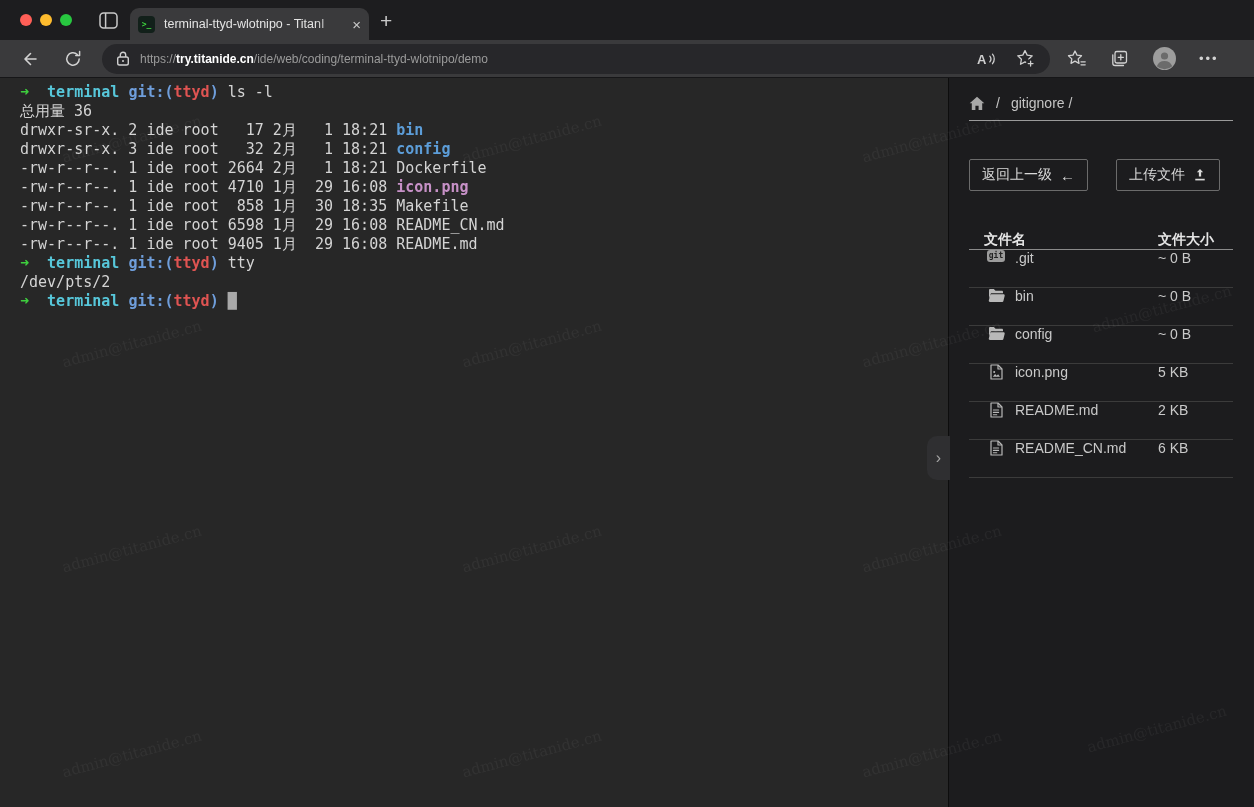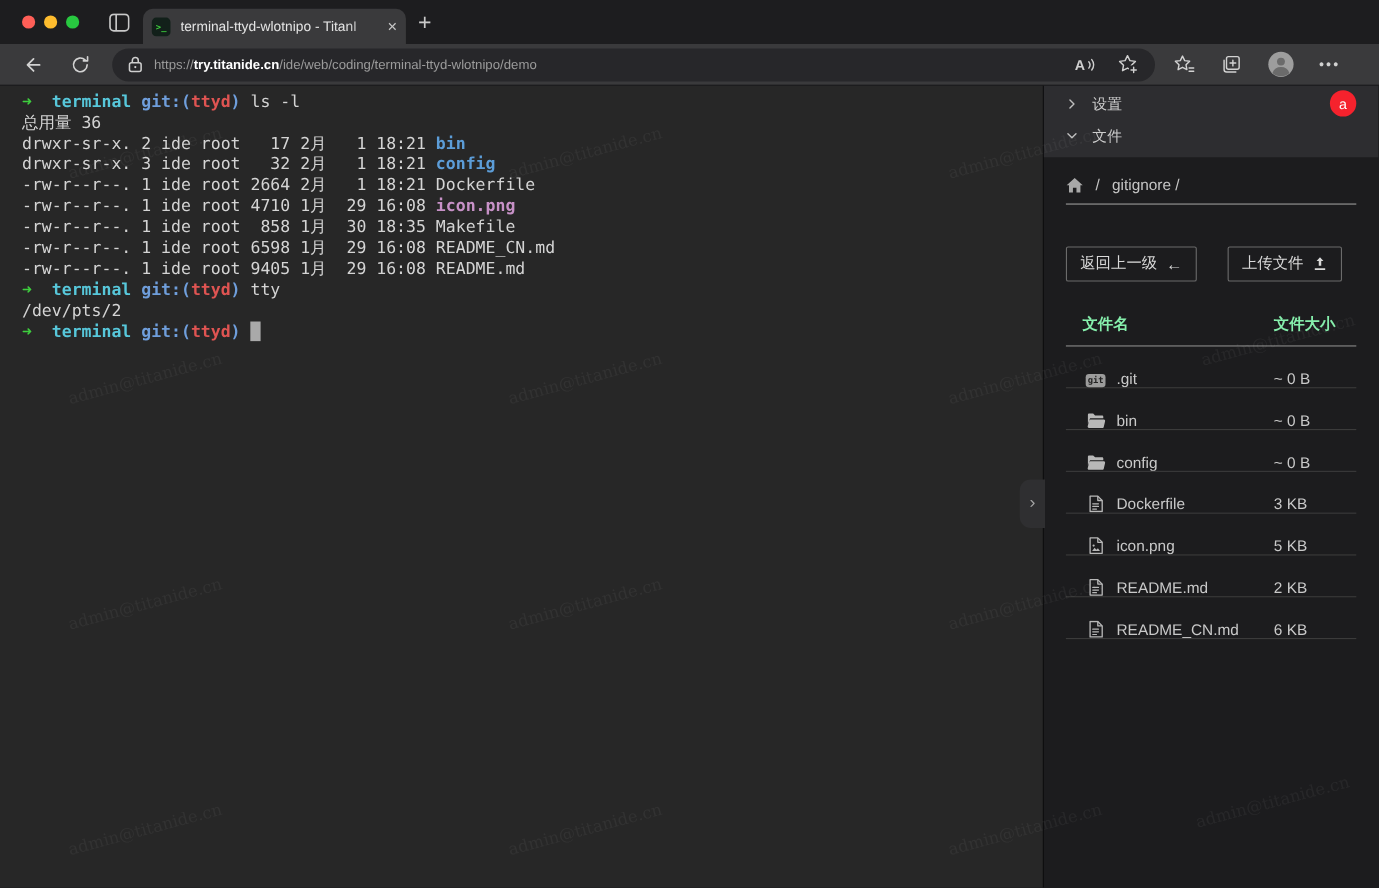--- a/index.html
+++ b/index.html
@@ -61,25 +61,25 @@
   .filepanel{padding:0 20px}
   .crumb{margin-top:17px;display:flex;align-items:center;gap:11px;color:#c5c5c5;font-size:14px}
   .crumb .home{color:#a8a8a8;display:flex}
   .crumbline{border:0;border-top:1px solid #9a9a9a;margin:9px 0 0}
   .btns{margin-top:38px;display:flex;gap:28px}
   .abtn{display:flex;align-items:center;gap:8px;height:32px;padding:0 12px;background:transparent;
         border:1px solid #6b6b6b;border-radius:2px;color:#d9d9d9;font-size:14px;cursor:pointer;
         font-family:"Liberation Sans","DejaVu Sans",sans-serif}
   .abtn .aglyph{font-size:15px;font-weight:bold}
   .abtn svg{color:#d9d9d9}
-  .thead{margin-top:30px;height:28px;display:flex;align-items:flex-start;border-bottom:1px solid #8a8a8a;
-         font-weight:700;color:#86efac;font-size:14px}
+  .thead{margin-top:30px;height:28px;display:flex;align-items:flex-end;border-bottom:1px solid #8a8a8a;
+         font-weight:700;color:#e5e5e5;font-size:14px}
   .thead .nm{flex:1;padding-left:15px}
   .thead .sz{width:75px}
-  .frow{height:37px;display:flex;align-items:flex-end;border-bottom:1px solid #3b3b3b;
+  .frow{height:37px;display:flex;align-items:flex-start;border-bottom:1px solid #3b3b3b;
         font-size:14px;color:#c9c9c9;cursor:pointer}
   .frow .ic{width:18px;margin-left:18px;display:flex;justify-content:center;color:#b8b8b8}
   .frow .nm{flex:1;margin-left:10px;white-space:nowrap;overflow:hidden}
   .frow .sz{width:75px;flex:none}
   .gitb{background:#9c9c9c;color:#232323;font:700 8px/1 "DejaVu Sans Mono",monospace;
         border-radius:3px;padding:2px 2px}
   
   .wmlayer{position:absolute;inset:0;pointer-events:none;z-index:9;overflow:hidden}
   .wm{position:absolute;color:rgba(255,255,255,0.05);font:15px "DejaVu Serif",serif;
       transform:rotate(-15deg);white-space:nowrap}
@@ -168,39 +168,20 @@
     <span class="moredots">•••</span>
   </div>
 </div>
 
 <div class="content">
   <div class="terminal" id="terminal"><div class="tline"><span class="tc-g">➜</span><span class="tc-f">  </span><span class="tc-c">terminal</span><span class="tc-f"> </span><span class="tc-b">git:(</span><span class="tc-r">ttyd</span><span class="tc-b">)</span><span class="tc-f"> ls -l</span></div><div class="tline"><span class="tc-f">总用量 36</span></div><div class="tline"><span class="tc-f">drwxr-sr-x. 2 ide root   17 2月   1 18:21 </span><span class="tc-d">bin</span></div><div class="tline"><span class="tc-f">drwxr-sr-x. 3 ide root   32 2月   1 18:21 </span><span class="tc-d">config</span></div><div class="tline"><span class="tc-f">-rw-r--r--. 1 ide root 2664 2月   1 18:21 Dockerfile</span></div><div class="tline"><span class="tc-f">-rw-r--r--. 1 ide root 4710 1月  29 16:08 </span><span class="tc-p">icon.png</span></div><div class="tline"><span class="tc-f">-rw-r--r--. 1 ide root  858 1月  30 18:35 Makefile</span></div><div class="tline"><span class="tc-f">-rw-r--r--. 1 ide root 6598 1月  29 16:08 README_CN.md</span></div><div class="tline"><span class="tc-f">-rw-r--r--. 1 ide root 9405 1月  29 16:08 README.md</span></div><div class="tline"><span class="tc-g">➜</span><span class="tc-f">  </span><span class="tc-c">terminal</span><span class="tc-f"> </span><span class="tc-b">git:(</span><span class="tc-r">ttyd</span><span class="tc-b">)</span><span class="tc-f"> tty</span></div><div class="tline"><span class="tc-f">/dev/pts/2</span></div><div class="tline"><span class="tc-g">➜</span><span class="tc-f">  </span><span class="tc-c">terminal</span><span class="tc-f"> </span><span class="tc-b">git:(</span><span class="tc-r">ttyd</span><span class="tc-b">)</span><span class="tc-f"> </span><span class="tc-x">█</span></div></div>
 
   <div class="panel-toggle">›</div>
 
   <aside class="sidebar">
-    <div class="sections">
-      <div class="secrow">
-        <span class="chev">
-          <svg width="11" height="11" viewBox="0 0 12 12">
-              <path d="M4 2l4 4-4 4" fill="none" stroke="currentColor" stroke-width="1.4" stroke-linecap="round" stroke-linejoin="round"></path>
-            </svg>
-        </span>
-        <span>设置</span>
-      </div>
-      <div class="secrow">
-        <span class="chev">
-          <svg width="11" height="11" viewBox="0 0 12 12">
-              <path d="M2 4l4 4 4-4" fill="none" stroke="currentColor" stroke-width="1.4" stroke-linecap="round" stroke-linejoin="round"></path>
-            </svg>
-        </span>
-        <span>文件</span>
-      </div>
-      <span class="badge">a</span>
-    </div>
 
     <div class="filepanel">
       <div class="crumb">
         <span class="home">
           <svg width="16" height="15" viewBox="0 0 16 15">
               <path d="M8 .8 15.3 7.3h-2.1V14h-3.6V9.7H6.4V14H2.8V7.3H.7z" fill="currentColor"></path>
             </svg>
         </span>
         <span>/</span>
         <span>gitignore /</span>
@@ -247,31 +228,20 @@
           </div>
           <div class="frow">
             <span class="ic">
               <svg width="17" height="15" viewBox="0 0 17 15">
                 <path d="M1 2.2C1 1.5 1.5 1 2.2 1h3.6l1.7 1.7h6.3c.7 0 1.2.5 1.2 1.2v1.4H3L1 10.5z" fill="currentColor"></path>
                 <path d="M3.3 6.3h12.3c.7 0 1.2.7 1.1 1.4l-1.3 5.4c-.1.5-.6.9-1.1.9H1.9c-.7 0-1.3-.7-1.1-1.4l1.4-5.5c.1-.5.6-.8 1.1-.8z" fill="currentColor"></path>
               </svg>
             </span>
             <span class="nm">config</span>
             <span class="sz">~ 0 B</span>
-          </div>
-          <div class="frow">
-            <span class="ic">
-              <svg width="14" height="16" viewBox="0 0 14 16">
-                <path d="M2 1h7l4 4v10H2z" fill="none" stroke="currentColor" stroke-width="1.2" stroke-linejoin="round"></path>
-                <path d="M9 1v4h4" fill="none" stroke="currentColor" stroke-width="1.2" stroke-linejoin="round"></path>
-                <path d="M4.4 8h5.2M4.4 10.4h5.2M4.4 12.8h3.4" stroke="currentColor" stroke-width="1.1" stroke-linecap="round"></path>
-              </svg>
-            </span>
-            <span class="nm">Dockerfile</span>
-            <span class="sz">3 KB</span>
           </div>
           <div class="frow">
             <span class="ic">
               <svg width="14" height="16" viewBox="0 0 14 16">
                 <path d="M2 1h7l4 4v10H2z" fill="none" stroke="currentColor" stroke-width="1.2" stroke-linejoin="round"></path>
                 <path d="M9 1v4h4" fill="none" stroke="currentColor" stroke-width="1.2" stroke-linejoin="round"></path>
                 <path d="M3.8 12.8l2.3-2.9 1.6 1.8 1.4-1.4 1.9 2.5z" fill="currentColor"></path>
                 <circle cx="5.2" cy="8" r="1" fill="currentColor"></circle>
               </svg>
             </span>

